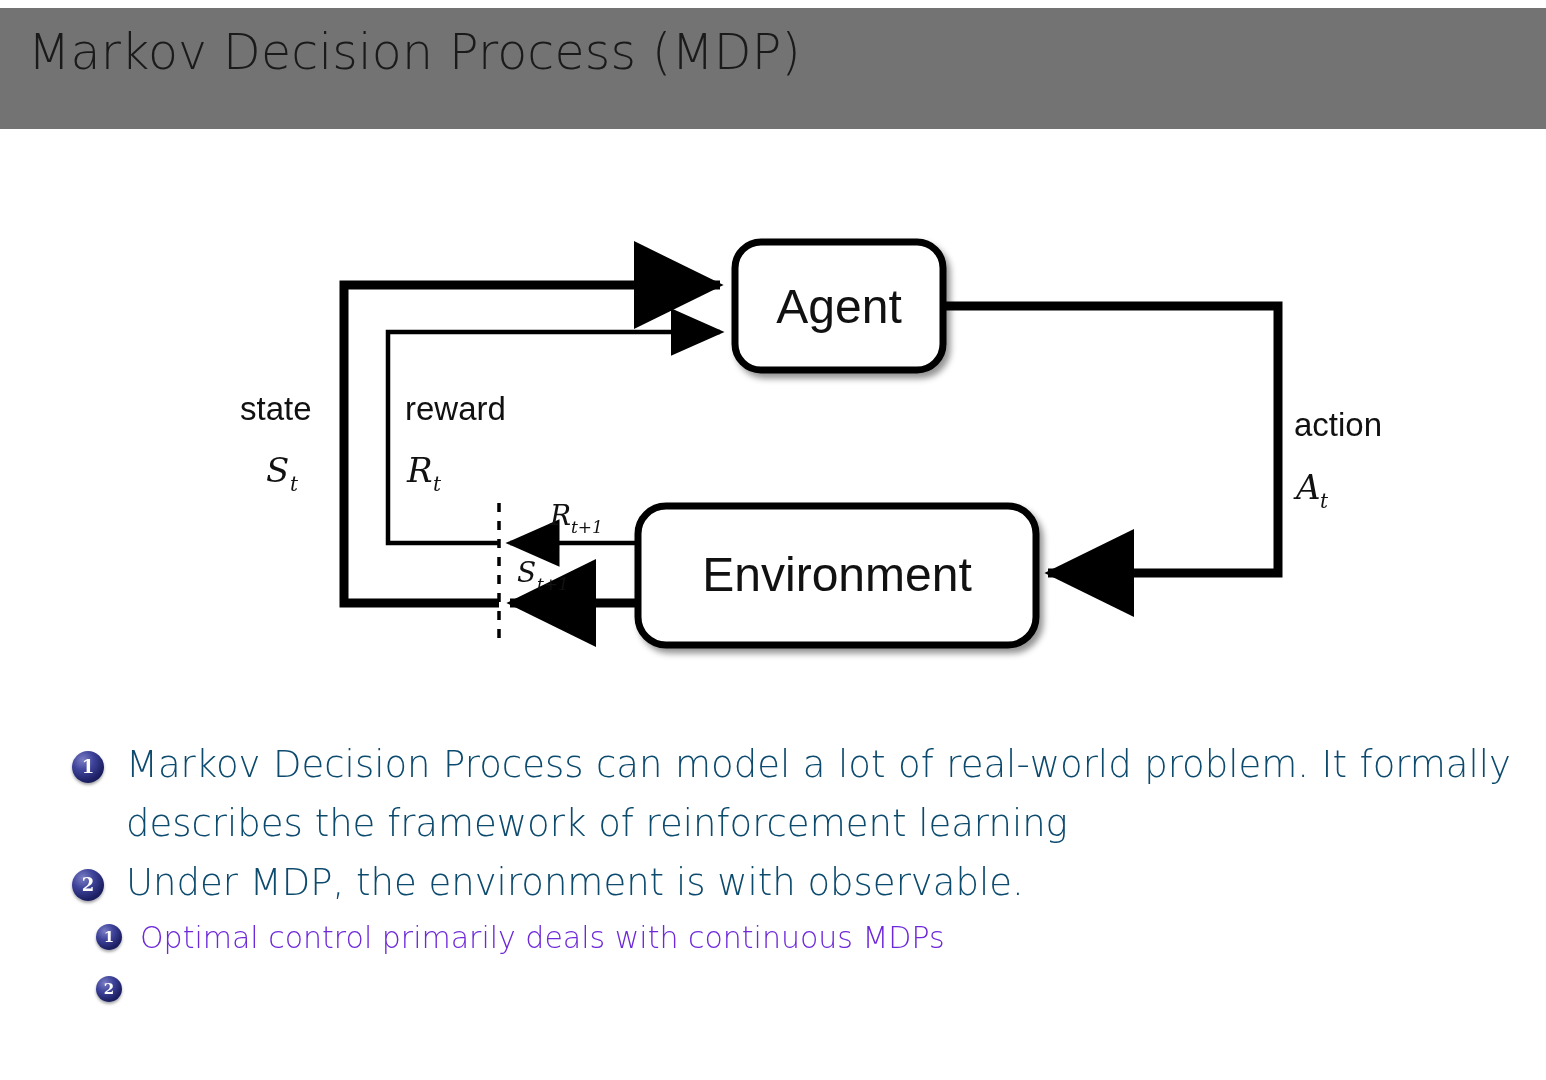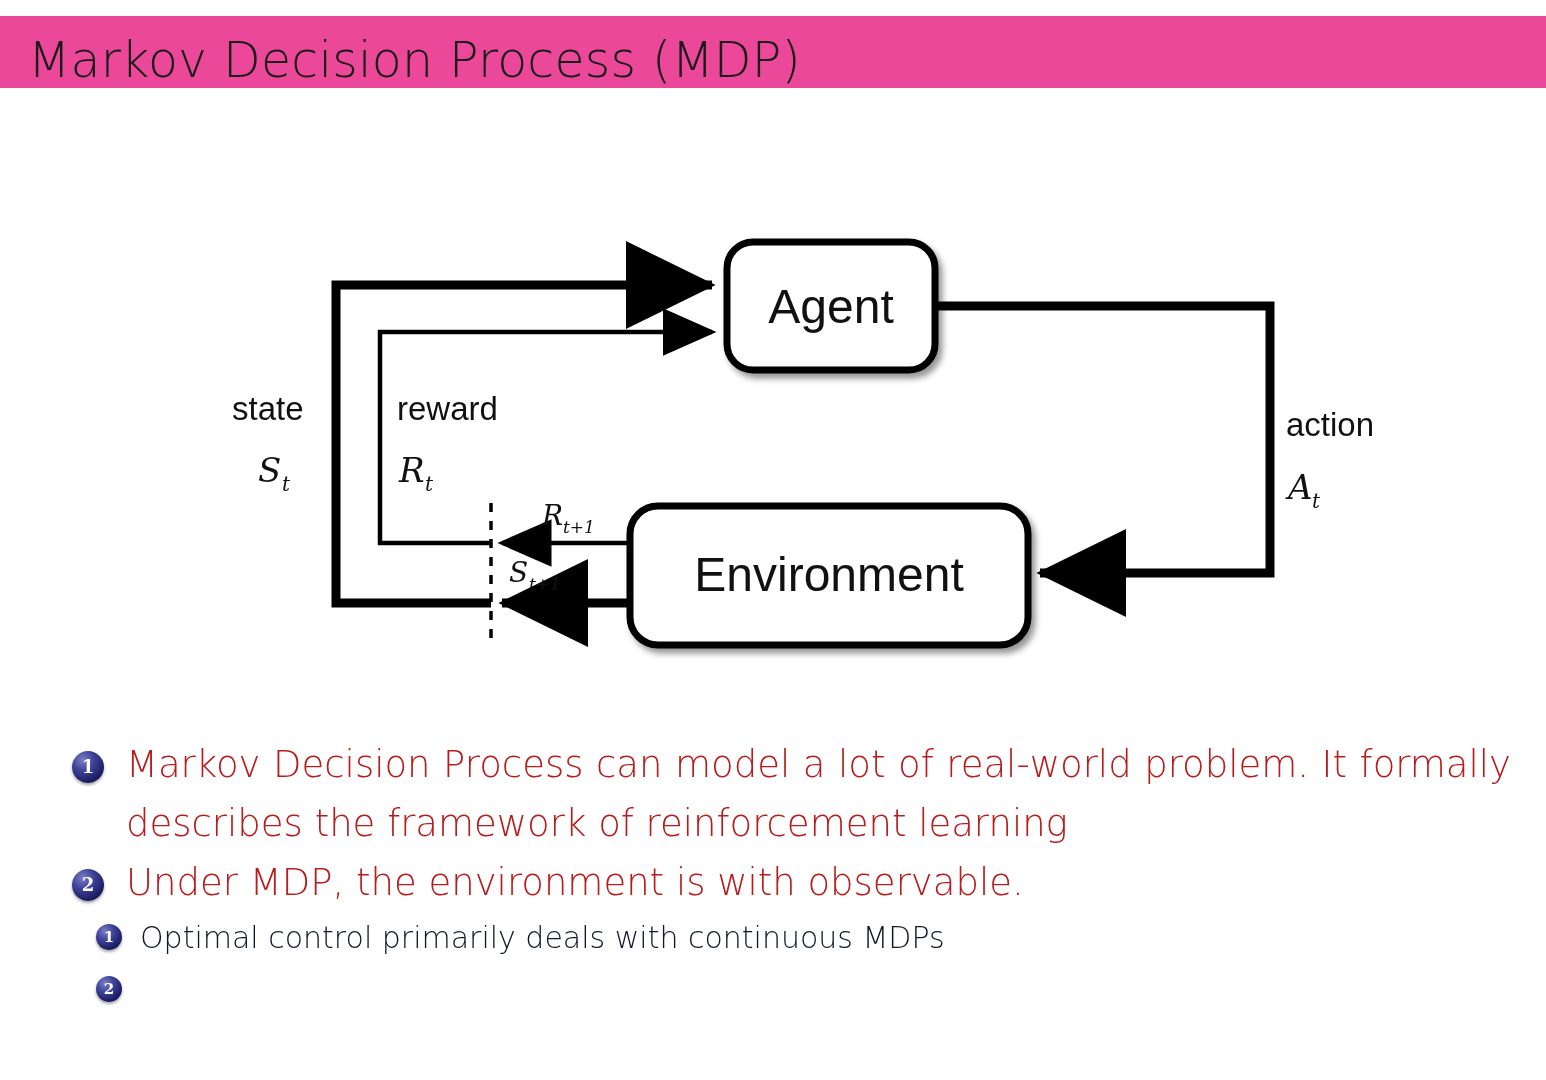--- a/index.html
+++ b/index.html
@@ -12,41 +12,41 @@
     height: 1080px;
     position: relative;
     overflow: hidden;
     font-family: "DejaVu Sans", sans-serif;
     color: #000000;
   }
 
   
   #header-bar {
     position: absolute;
-    left: 0; top: 16px;
+    left: 0; top: 8px;
     width: 1546px;
-    height: 72px;
-    background: #ec4899;
+    height: 121px;
+    background: #737373;
   }
   #slide-title {
     position: absolute;
     left: 28px;
     top: 16px;
     font-family: "DejaVu Sans", sans-serif;
     font-weight: 300;
     font-size: 49px;
     letter-spacing: 0.2px;
     color: #1a1a1a;
     white-space: nowrap;
   }
 
   
   #diagram {
     position: absolute;
-    left: 0;
+    left: 8px;
     top: 110px;
     width: 1394px;
     height: 570px;
   }
   #diagram svg { display: block; }
 
   
   #bullet-list {
     position: absolute;
     left: 0;
@@ -80,32 +80,32 @@
     width: 26px; height: 26px;
     line-height: 26px;
     font-size: 15px;
     margin-top: 12px;
   }
   .lvl1-text {
     font-family: "DejaVu Sans", sans-serif;
     font-weight: 300;
     font-size: 37px;
     line-height: 59px;
-    color: #b91c1c;
+    color: #0c4a6e;
     margin-left: 22px;
     max-width: 1385px;
     text-align: justify;
     text-justify: inter-word;
   }
   .lvl2-text {
     font-family: "DejaVu Sans", sans-serif;
     font-weight: 300;
     font-size: 30px;
     line-height: 52px;
-    color: #0f172a;
+    color: #6d28d9;
     margin-left: 18px;
     white-space: nowrap;
   }
   .sub-list { margin-left: 96px; }
   .row-lvl1 { margin-left: 72px; }
 
   
   .dlabel {
     font-family: "Liberation Sans", sans-serif;
     font-size: 33px;

